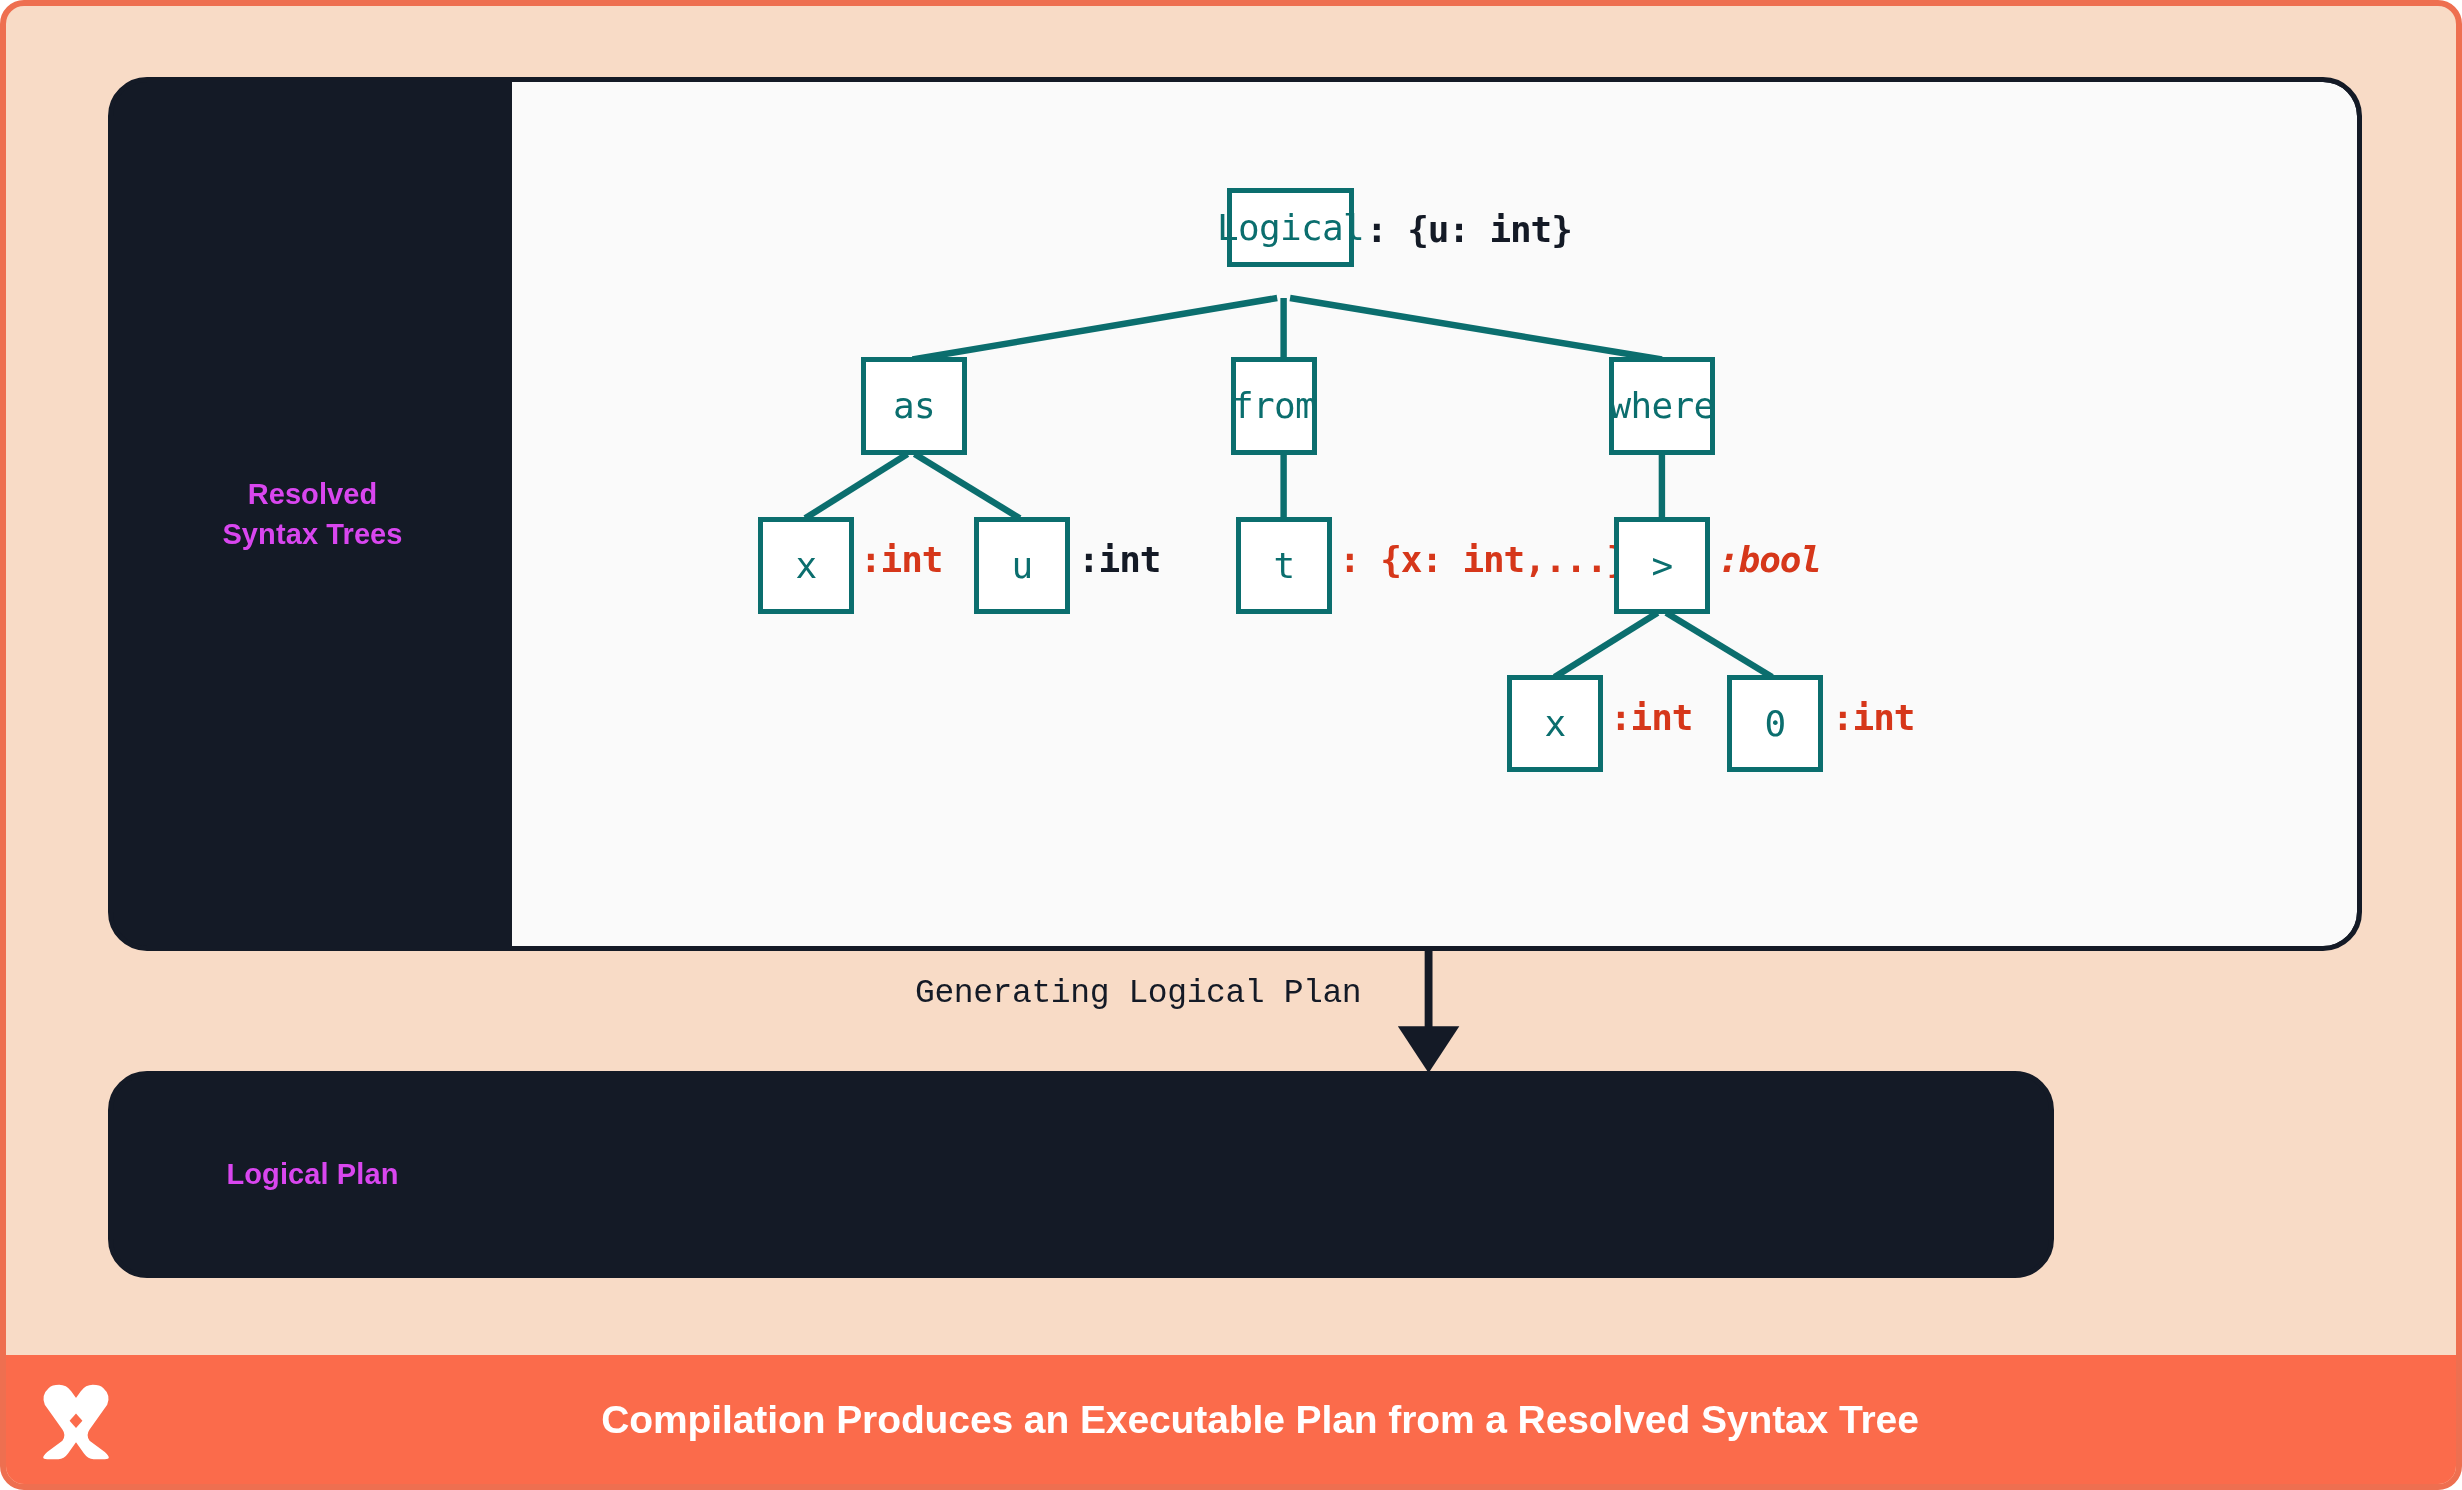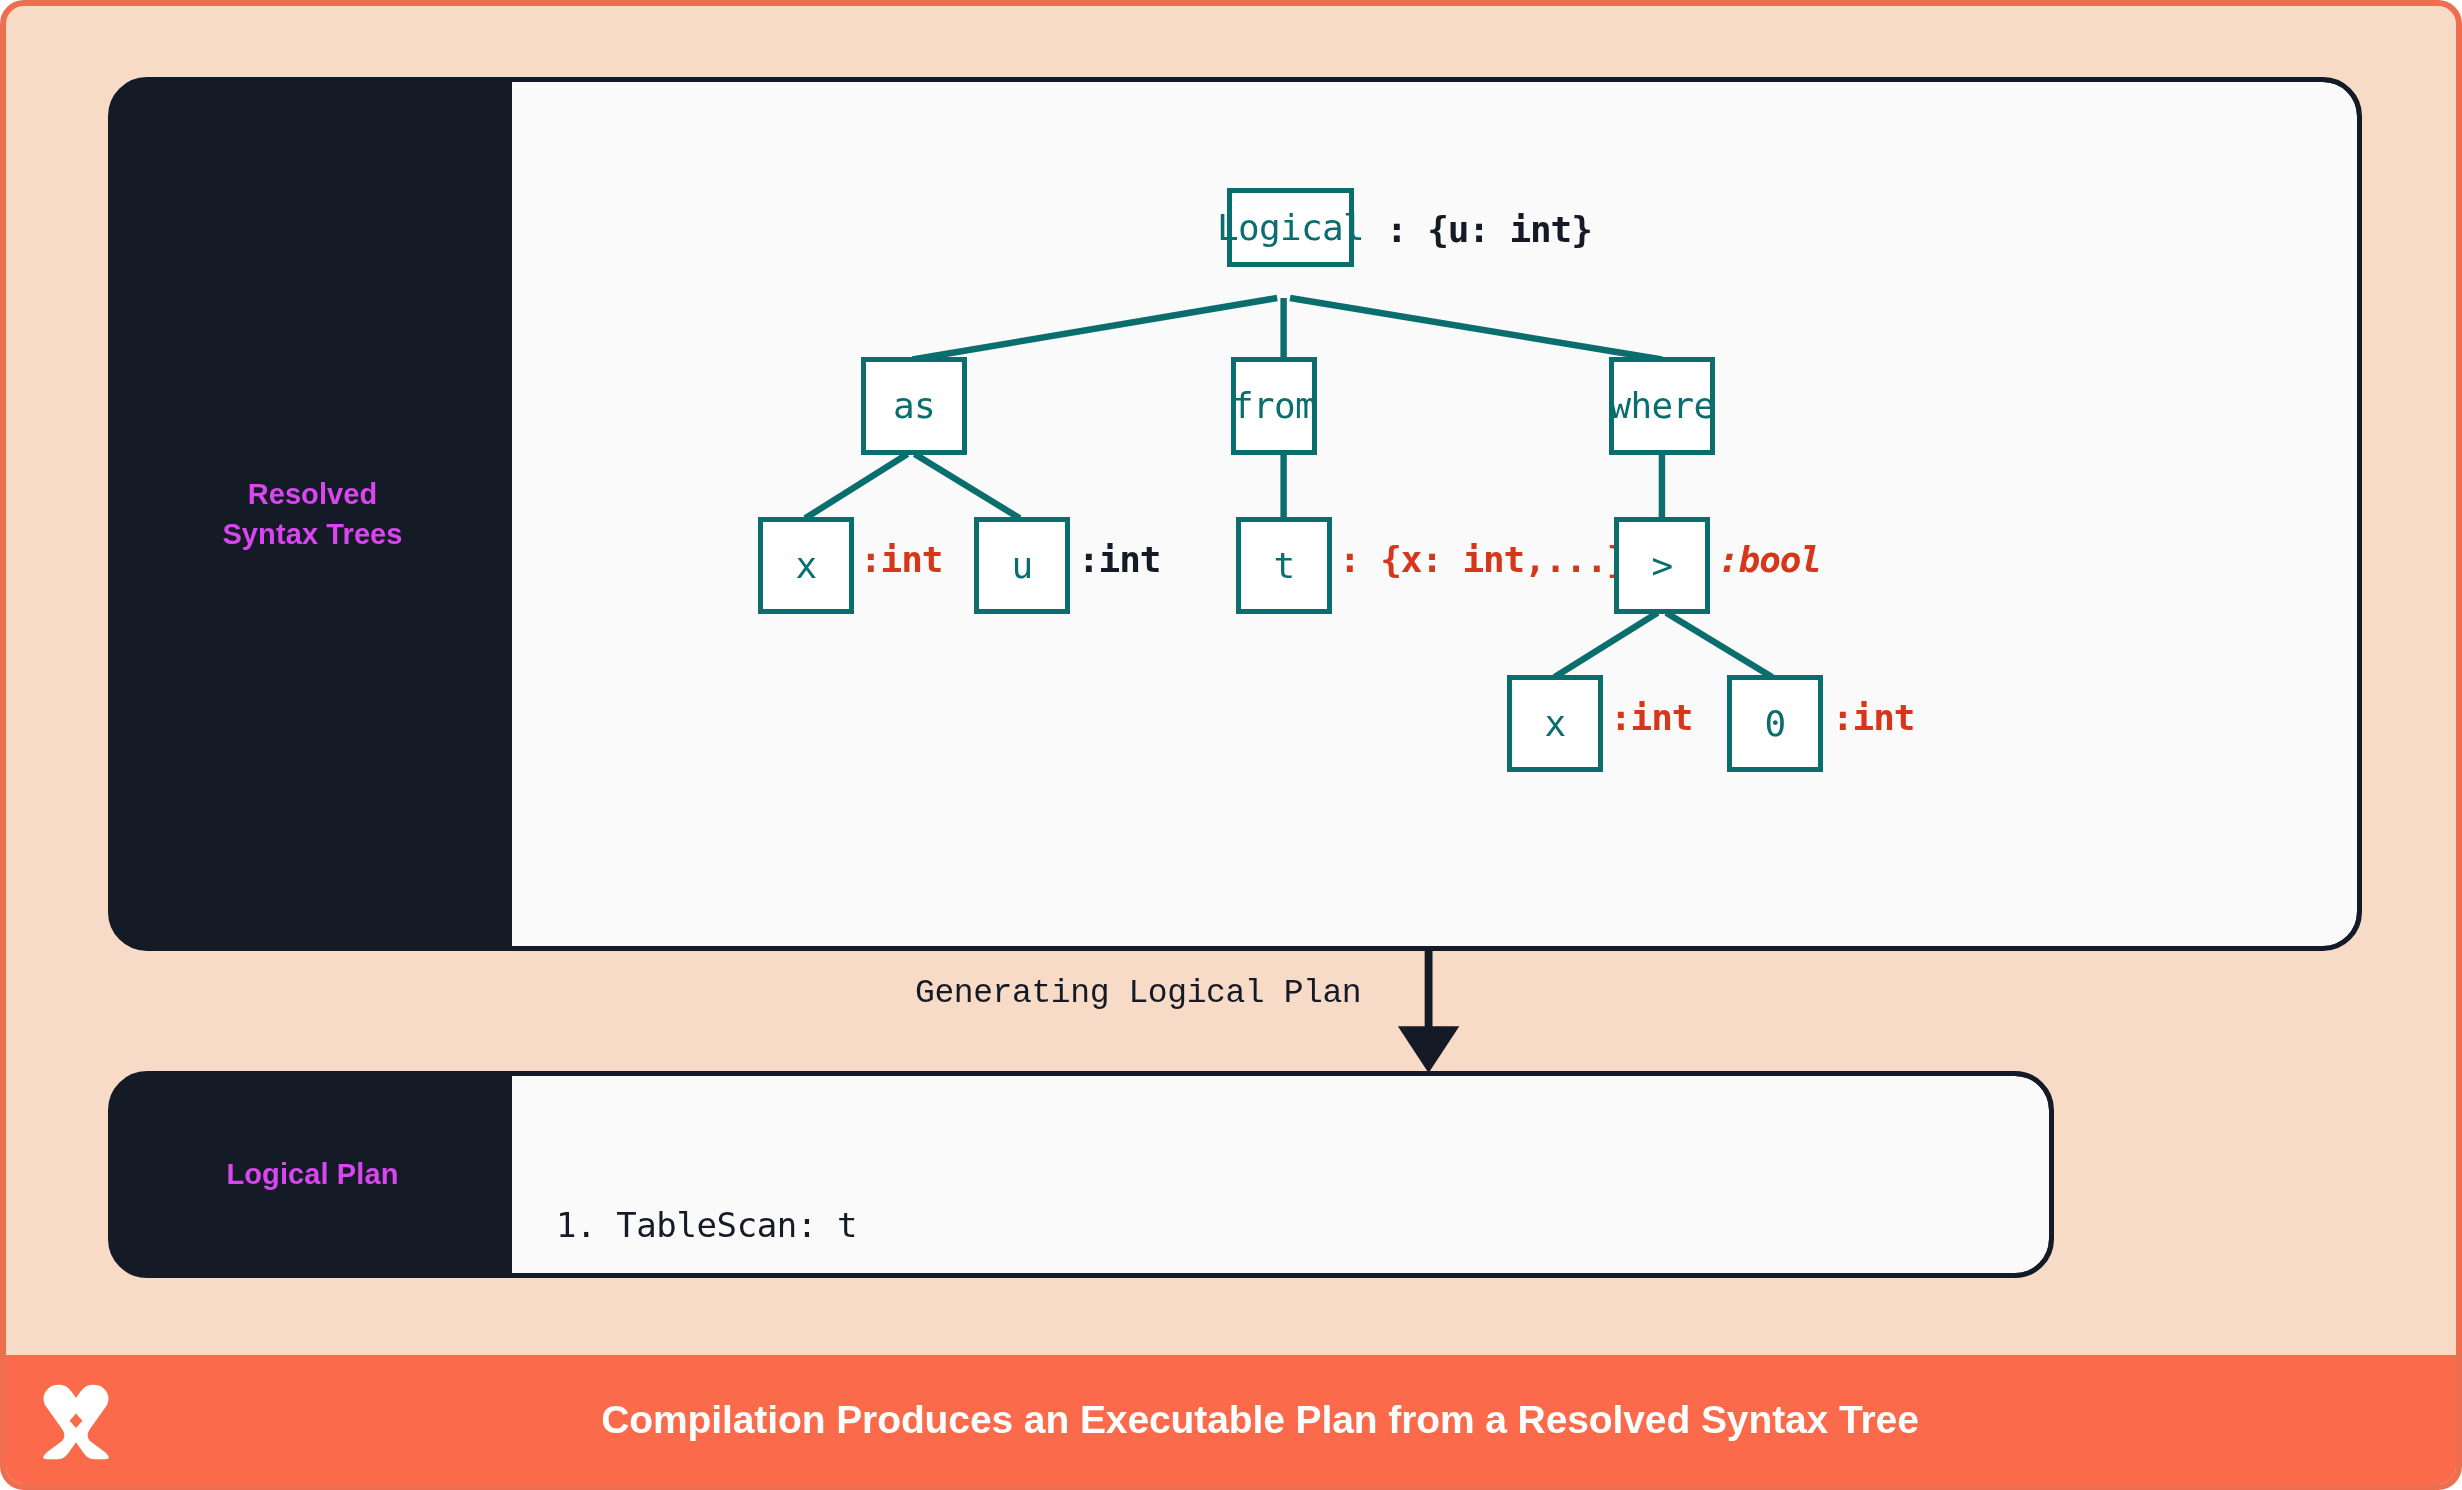--- a/index.html
+++ b/index.html
@@ -199,21 +199,21 @@
           <line x1="1608" y1="520" x2="1608" y2="610"></line>
 
           <line x1="1602" y1="742" x2="1458" y2="832"></line>
           <line x1="1614" y1="742" x2="1762" y2="832"></line>
         </g>
       </svg>
 
       <div class="node" style="left:715px; top:106px; width:127px; height:79px;">
         <span>Logical</span>
       </div>
-      <div class="annot dark" style="left:854px; top:130px;margin-left:20px;">: {u: int}</div>
+      <div class="annot dark" style="left:854px; top:130px;">: {u: int}</div>
 
       <div class="node" style="left:349px; top:275px; width:106px; height:98px;">
         <span>as</span>
       </div>
 
       <div class="node" style="left:719px; top:275px; width:86px; height:98px;">
         <span>from</span>
       </div>
 
       <div class="node" style="left:1097px; top:275px; width:106px; height:98px;">
@@ -256,27 +256,20 @@
   <svg id="arrow-layer" viewBox="0 0 3444 170" preserveAspectRatio="none">
     <line x1="1990" y1="0" x2="1990" y2="118" stroke="#141A26" stroke-width="11"></line>
     <polygon points="1990,170 1947,105 2033,105" fill="#141A26"></polygon>
   </svg>
   <div id="arrow-caption">Generating Logical Plan</div>
 
   <div class="card" id="lp-card">
 
     <div class="card-label">Logical Plan</div>
 
-    <div class="card-body">
-      <div id="plan-steps">
-        <div>1. TableScan: t</div>
-        
-        
-      </div>
-    </div>
   </div>
 
   <div id="banner">
     <svg id="banner-logo" viewBox="0 0 100 100">
       <path fill="#ffffff" d="
         M 16 10
         Q 6 19 11 31
         L 33 62
         Q 38 69 33 76
         L 14 90

